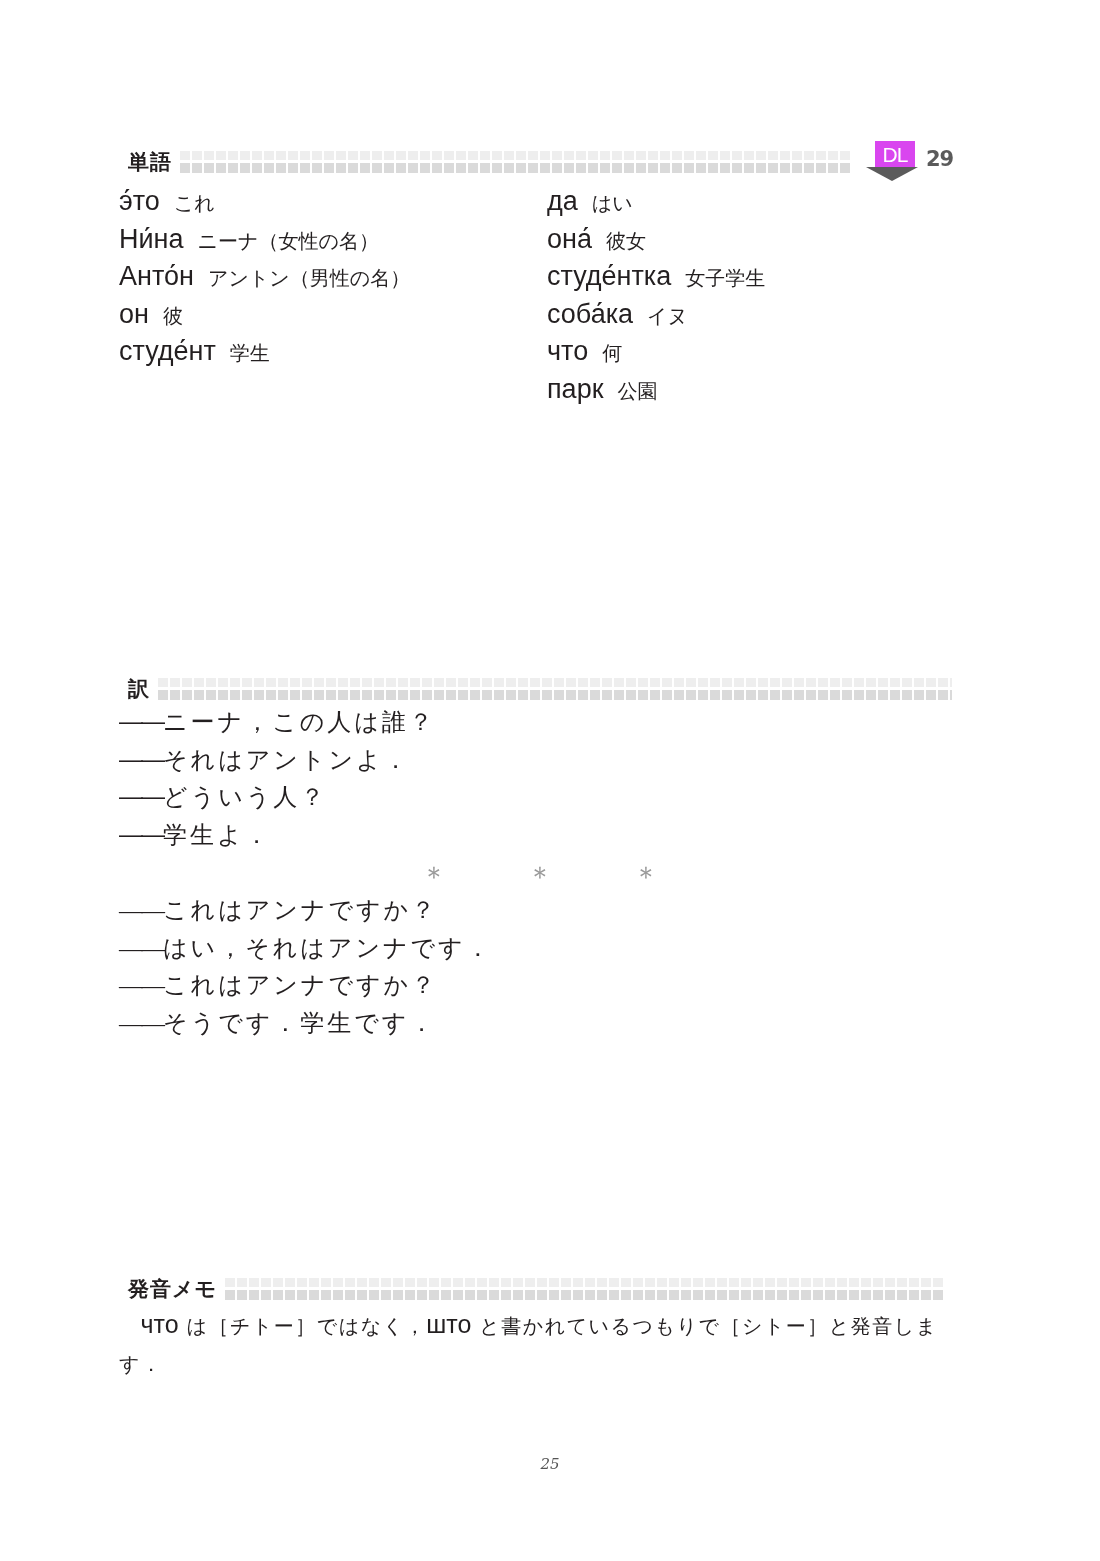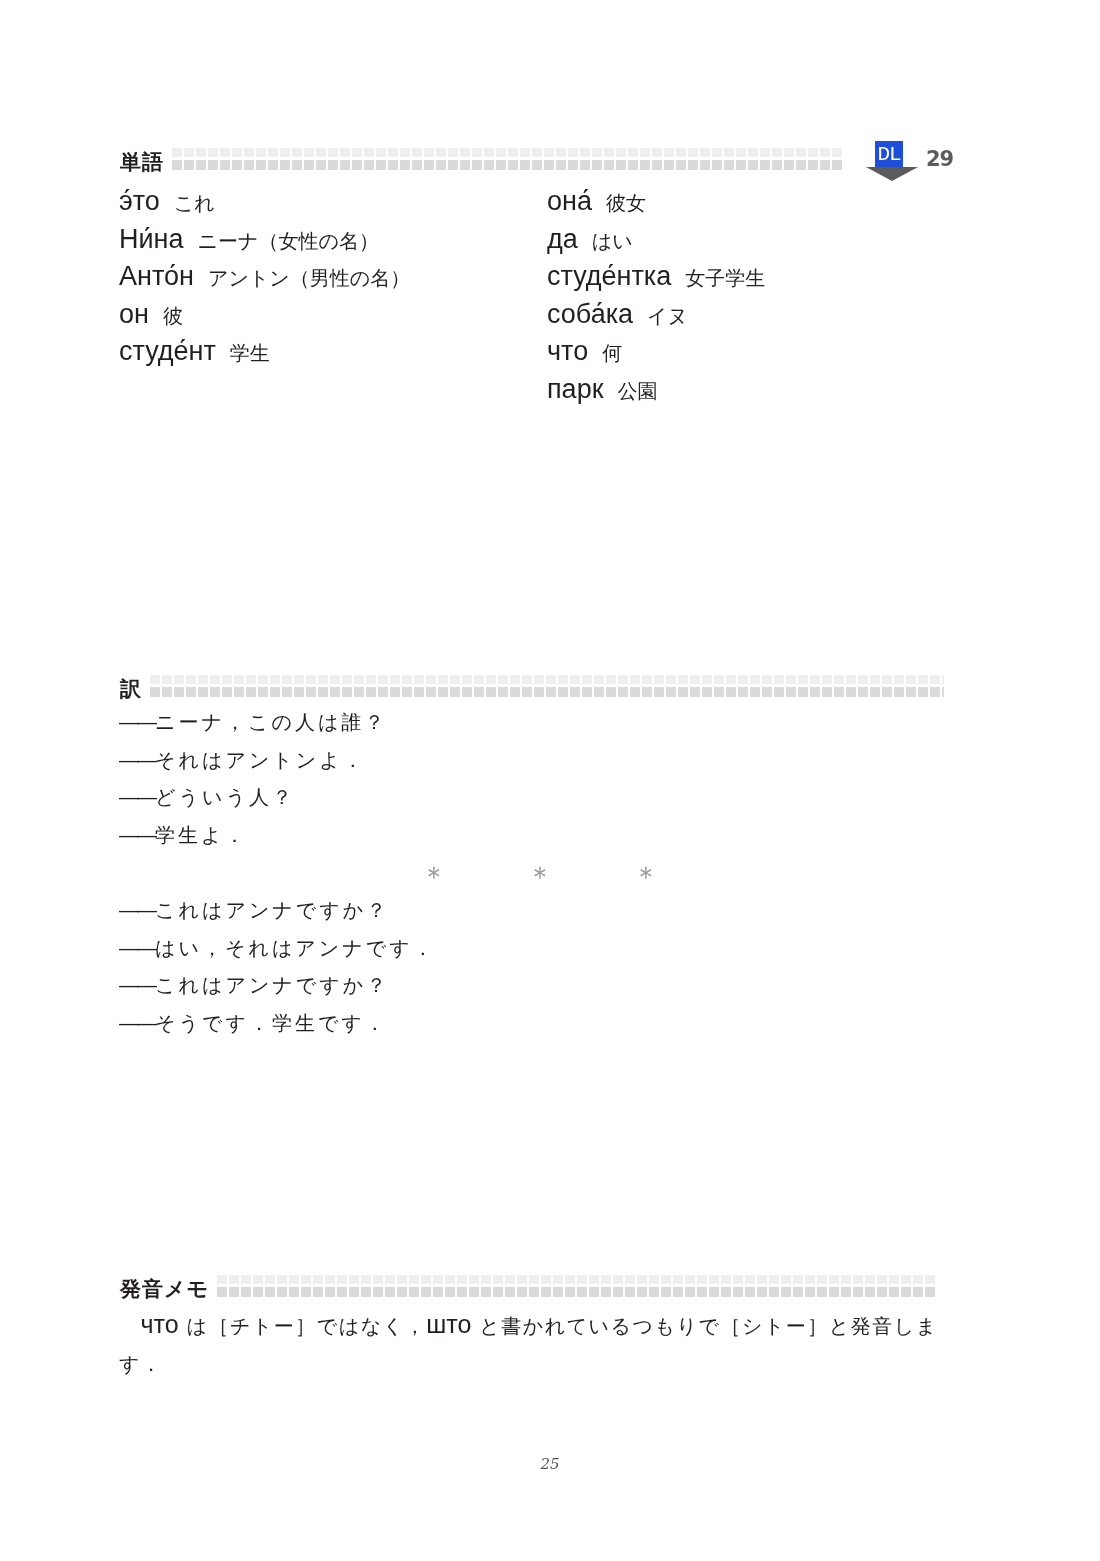--- a/index.html
+++ b/index.html
@@ -1,43 +1,43 @@
 <!DOCTYPE html>
 <html><head>
   <meta charset="utf-8">
   <style>
     html, body { margin: 0; padding: 0; background: #ffffff; }
     body {
       width: 1100px; height: 1561px; position: relative; overflow: hidden;
       font-family: "DejaVu Serif", serif; color: #231f20;
     }
     .section-head {
-      position: absolute; left: 120px; display: flex; 
+      position: absolute; left: 128px; display: flex; align-items: center;
     }
     .section-title {
       font-family: "DejaVu Sans", sans-serif; font-weight: bold;
       font-size: 21px; color: #231f20; letter-spacing: 1px; white-space: nowrap;
     }
     .pattern-bar {
       height: 22px; margin-left: 8px;
       background-image:
         linear-gradient(#ffffff, #ffffff),
         repeating-linear-gradient(90deg, #eeeeee 0 10px, #ffffff 10px 12px),
         repeating-linear-gradient(90deg, #dadada 0 10px, #ffffff 10px 12px);
       background-size: 100% 2px, 100% 9px, 100% 10px;
       background-position: 0 9px, 0 0, 0 12px;
       background-repeat: no-repeat;
     }
     .dl-badge {
       position: absolute; left: 866px; top: 141px; width: 52px; height: 40px;
     }
     .dl-box {
-      position: absolute; left: 9px; top: 0; width: 28px; height: 26px;
-      background: #1d4ed8; color: #fff;
-      font-family: Liberation Mono, monospace; font-size: 21px; line-height: 28px;
+      position: absolute; left: 9px; top: 0; width: 40px; height: 26px;
+      background: #d946ef; color: #fff;
+      font-family: Liberation Sans, sans-serif; font-size: 21px; line-height: 28px;
       text-align: center; letter-spacing: -1px;
     }
     .dl-arrow {
       position: absolute; left: 0; top: 26px; width: 0; height: 0;
       border-left: 26px solid transparent; border-right: 26px solid transparent;
       border-top: 14px solid #5b5b5b;
     }
     .dl-num {
       position: absolute; left: 926px; top: 147px;
       font-family: "DejaVu Sans", sans-serif; font-weight: bold;
@@ -49,21 +49,21 @@
     .vocab-row { height: 37.5px; display: flex; align-items: baseline; white-space: nowrap; }
     .ru {
       font-family: "Liberation Sans", sans-serif; font-size: 27px; color: #231f20;
     }
     .ja {
       font-family: "DejaVu Serif", serif; font-size: 20px; color: #231f20;
       margin-left: 14px;
     }
     .dialog {
       position: absolute; left: 119px; font-family: "DejaVu Serif", serif;
-      font-size: 20px; color: #231f20; letter-spacing: 3px;
+      font-size: 24px; color: #231f20; letter-spacing: 3px;
     }
     .dialog .line { height: 37.5px; line-height: 37.5px; white-space: nowrap; }
     .dialog .dash { letter-spacing: -2px; }
     .asterisks {
       position: absolute; top: 858px; left: 420px; width: 240px;
       display: flex; justify-content: space-between;
       font-family: "DejaVu Sans", sans-serif; font-size: 28px; color: #9a9a9a;
     }
     .memo {
       position: absolute; left: 119px; top: 1305px; width: 835px;
@@ -108,26 +108,26 @@
       <span class="ja">彼</span>
     </div>
   <div class="vocab-row">
       <span class="ru">студе́нт</span>
       <span class="ja">学生</span>
     </div>
 </div>
 
 <div class="vocab-col right">
   <div class="vocab-row">
+      <span class="ru">да</span>
+      <span class="ja">はい</span>
+    </div>
+  <div class="vocab-row">
       <span class="ru">она́</span>
       <span class="ja">彼女</span>
-    </div>
-  <div class="vocab-row">
-      <span class="ru">да</span>
-      <span class="ja">はい</span>
     </div>
   <div class="vocab-row">
       <span class="ru">студе́нтка</span>
       <span class="ja">女子学生</span>
     </div>
   <div class="vocab-row">
       <span class="ru">соба́ка</span>
       <span class="ja">イヌ</span>
     </div>
   <div class="vocab-row">
@@ -151,21 +151,21 @@
   <div class="line"><span class="dash">――</span><span>どういう人？</span></div>
   <div class="line"><span class="dash">――</span><span>学生よ．</span></div>
 </div>
 
 <div class="asterisks">
   <span>＊</span>
   <span>＊</span>
   <span>＊</span>
 </div>
 
-<div class="dialog" style="top:892px;">
+<div class="dialog" style="top:892px;font-family:Liberation Serif, serif;">
   <div class="line"><span class="dash">――</span><span>これはアンナですか？</span></div>
   <div class="line"><span class="dash">――</span><span>はい，それはアンナです．</span></div>
   <div class="line"><span class="dash">――</span><span>これはアンナですか？</span></div>
   <div class="line"><span class="dash">――</span><span>そうです．学生です．</span></div>
 </div>
 
 <div class="section-head" style="top:1275px;">
   <span class="section-title">発音メモ</span>
   <div class="pattern-bar" style="width:720px;"></div>
 </div>

